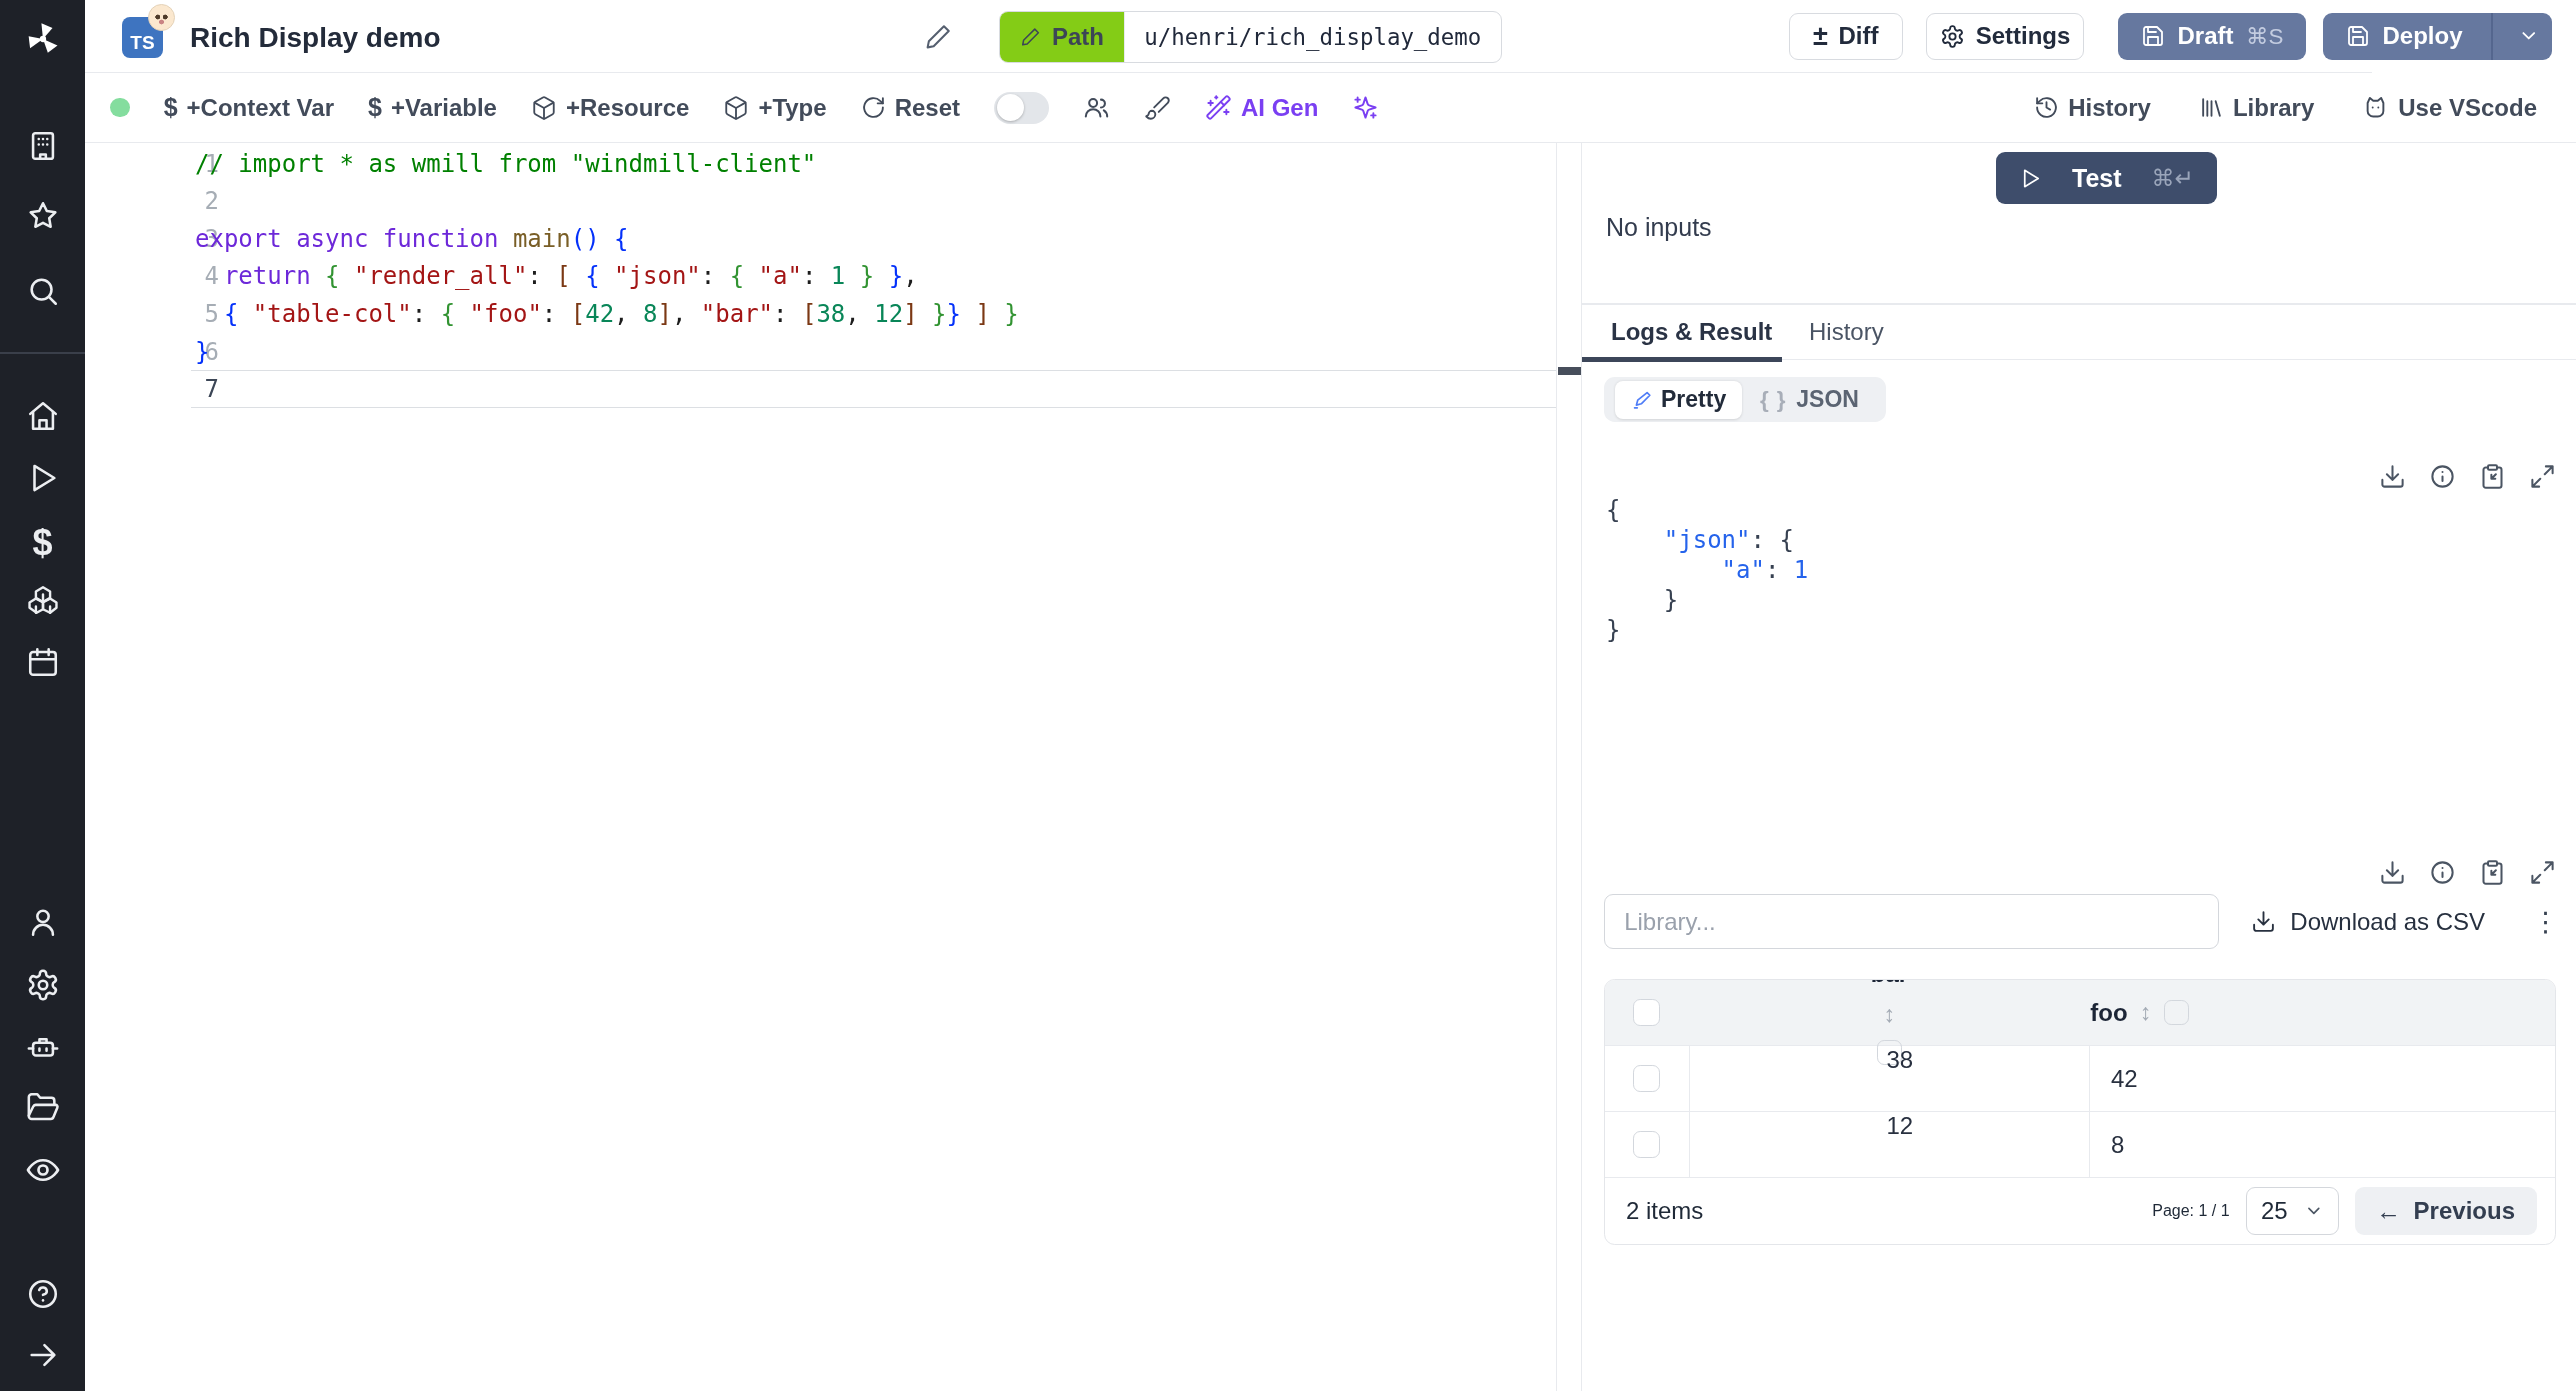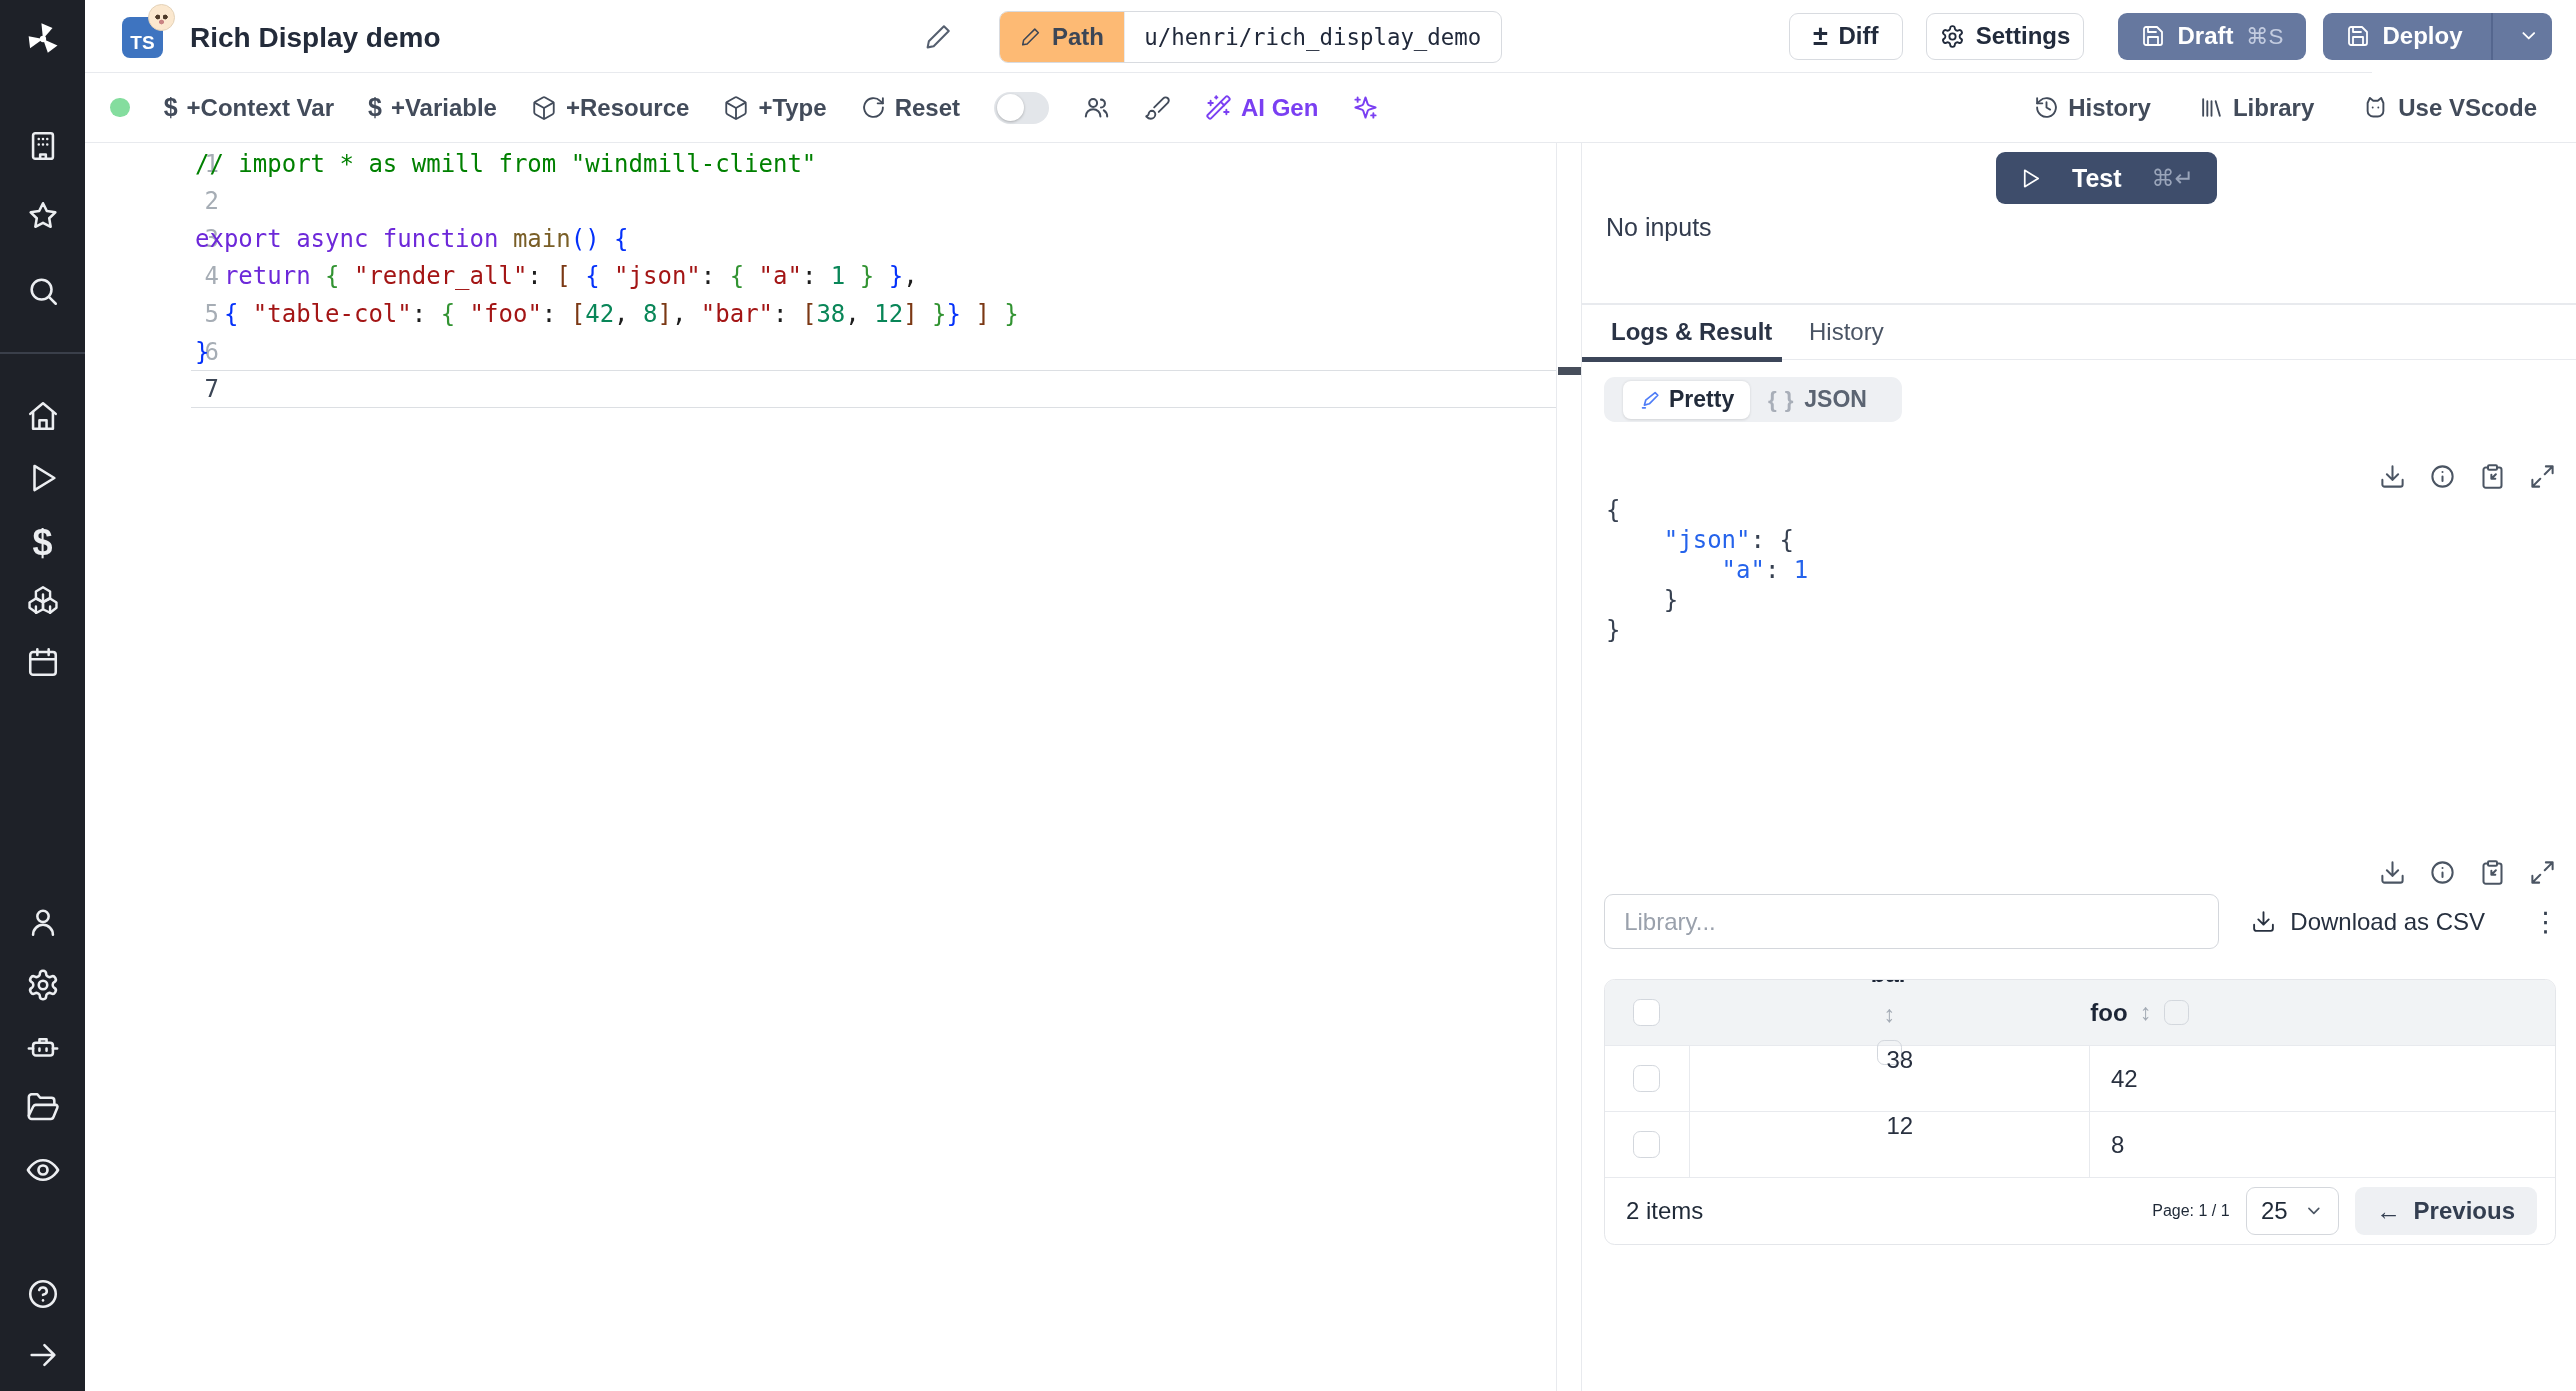--- a/index.html
+++ b/index.html
@@ -19,21 +19,21 @@
     color:#fff; font-weight:bold; font-size:19px; display:flex; align-items:flex-end; justify-content:center; padding-bottom:3.6px;}
   #emoji-badge { left:63px; top:3.6px; width:27px; height:27px; border-radius:50%;
     background: radial-gradient(circle at 35% 48%, #4e3a28 2.2px, transparent 2.7px),
                 radial-gradient(circle at 65% 48%, #4e3a28 2.2px, transparent 2.7px),
                 radial-gradient(circle at 50% 68%, #c98484 2.2px, transparent 2.7px), #fbe8cf;
     border:0.9px solid #e4d2b8; }
   #title { left:105px; top:21.5px; font-size:28px; font-weight:700; color:#232b3a; }
   #pencil-btn { left:839px; top:21.5px; color:#555f6f; }
   #path-group { left:914px; top:10.7px; height:52px; border:1.8px solid #d8dbe0; border-radius:9px;
     display:flex; align-items:stretch; overflow:hidden; background:#fff; }
-  #path-label-seg { background:#fdba74; display:flex; align-items:center; gap:10.7px; padding:0 19.7px;
+  #path-label-seg { background:#84cc16; display:flex; align-items:center; gap:10.7px; padding:0 19.7px;
     font-size:24px; font-weight:600; color:#3c4656; border-right:1.8px solid #e8eaee; }
   #path-value-seg { display:flex; align-items:center; padding:0 19.7px;
     font-family:"DejaVu Sans Mono", monospace; font-size:22.4px; color:#20283a; }
   .hbtn { position:absolute; top:12.5px; height:47px; border-radius:9px; display:flex; align-items:center;
     font-size:24px; font-weight:600; }
   .hbtn.light { background:#fff; border:1.8px solid #d8dbe0; color:#222b3c; }
   .hbtn.slate { background:#66789f; color:#fff; border:none; }
   #diff-btn { left:1704px; padding:0 23px; gap:10.7px; }
   #settings-btn { left:1841px; padding:0 13px; gap:10.7px; }
   #draft-btn { left:2033px; padding:0 23px; gap:12.5px; }
@@ -77,21 +77,21 @@
   #test-btn { left:414px; top:9px; height:52px; padding:0 23px; background:#3e4d6b; border-radius:9px;
     display:flex; align-items:center; gap:30px; color:#fff; font-size:25px; font-weight:700; }
   #test-shortcut { color:#9aa5ba; font-weight:500; font-size:23px; }
   #no-inputs { left:24px; top:70px; font-size:25px; color:#333c4e; }
   #panel-divider { left:0; top:160px; width:995px; height:1.8px; background:#e8eaee; }
   #tabs-row { left:0; top:162px; width:995px; height:55px; border-bottom:1.8px solid #e8eaee; }
   #tab-logs { position:absolute; left:29px; top:12.5px; font-size:24px; font-weight:600; color:#2a3345; }
   #tab-history { position:absolute; left:227px; top:12.5px; font-size:24px; font-weight:500; color:#4a5464; }
   #tab-underline { position:absolute; left:0; top:52px; width:200px; height:5.4px; background:#3c4659; }
   #view-toggle { left:21.5px; top:234px; height:45px; background:#eef0f3; border-radius:10.7px;
-    display:inline-flex; align-items:center; padding:19px; gap:1.8px; }
+    display:inline-flex; align-items:center; padding:11px; gap:1.8px; }
   .seg { display:flex; align-items:center; gap:9px; padding:0 16px; height:38px; border-radius:8px;
     font-size:23px; font-weight:600; }
   .seg.active { background:#fff; color:#222b3a; box-shadow:0 0.9px 2.7px rgba(0,0,0,.12); }
   .seg.idle { color:#5b6472; }
   .brace-glyph { color:#a8aeb8; font-size:22.4px; font-weight:600; letter-spacing:1.8px; }
   .icon-row { position:absolute; right:19.7px; display:flex; gap:23px; color:#4b5563; }
   #icon-row-1 { top:320px; }
   #icon-row-2 { top:716px; }
   #json-result { left:24px; top:352px; font-family:"DejaVu Sans Mono", monospace; font-size:24px; line-height:30px; white-space:pre; }
   .jbr{color:#374151;} .jkey{color:#2563eb;} .jpn{color:#374151;} .jval{color:#2563eb;}

